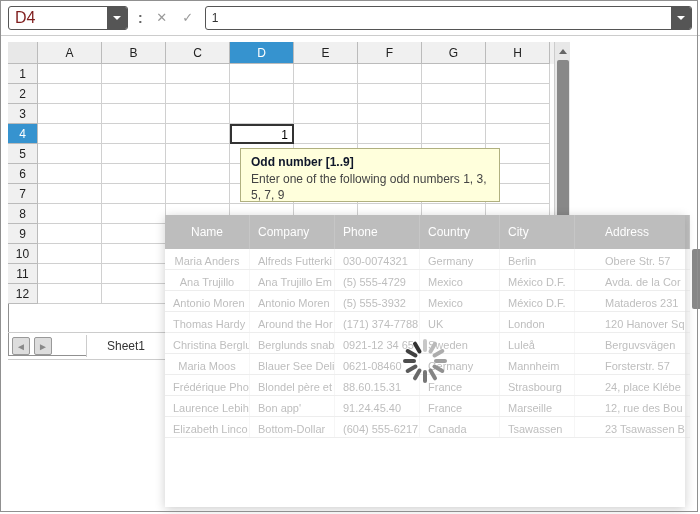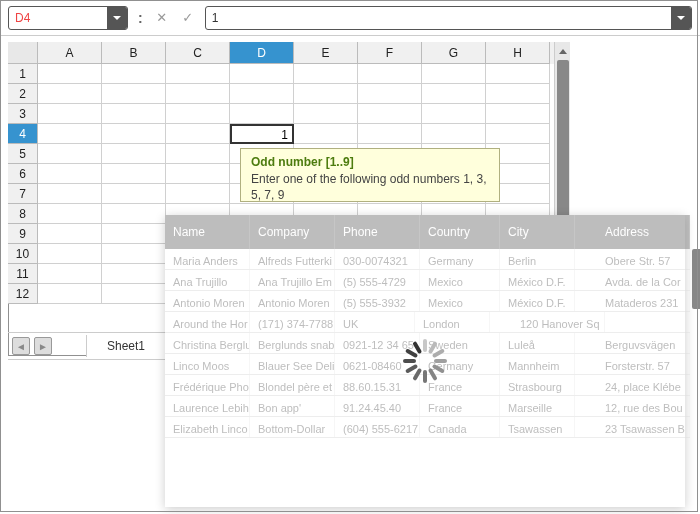--- a/index.html
+++ b/index.html
@@ -34,22 +34,22 @@
       border: 1px solid #555;
       border-radius: 3px;
       display: flex;
       align-items: center;
       background: white;
     }
     
     .name-box-text {
       flex: 1;
       padding: 0 6px;
-      font-size: 12px;
-      color: #ef4444;
+      font-size: 16px;
+      color: #7f1d1d;
     }
     
     .name-box-arrow {
       width: 20px;
       height: 100%;
       background: #555;
       border-radius: 0 2px 2px 0;
       display: flex;
       align-items: center;
       justify-content: center;
@@ -287,21 +287,21 @@
       width: 260px;
       height: 54px;
       background: #ffffdc;
       border: 1px solid #b0b080;
       padding: 6px 10px;
       font-size: 12px;
       z-index: 10;
     }
     
     .tooltip-title {
-      color: #4d7c0f;
+      color: #0f172a;
       font-weight: bold;
       margin-bottom: 3px;
     }
     
     .tooltip-body {
       color: #444;
       line-height: 1.3;
     }
     
     
@@ -328,21 +328,21 @@
       height: 34px;
     }
     
     .dt-header-cell {
       color: white;
       font-size: 12px;
       padding: 10px 8px;
       border-right: 1px solid #999;
     }
     
-    .dt-col-name { width: 85px; }
+    .dt-col-name { width: 85px; text-align: center; }
     .dt-col-company { width: 85px; }
     .dt-col-phone { width: 85px; }
     .dt-col-country { width: 80px; }
     .dt-col-city { width: 75px; }
     .dt-col-address { width: 93px; margin-left: 22px; }
     
     .dt-body {
       overflow: hidden;
     }
     
@@ -655,36 +655,37 @@
         </div>
         <div class="dt-row">
           <div class="dt-cell dt-col-name">Antonio Moren</div>
           <div class="dt-cell dt-col-company">Antonio Moren</div>
           <div class="dt-cell dt-col-phone">(5) 555-3932</div>
           <div class="dt-cell dt-col-country">Mexico</div>
           <div class="dt-cell dt-col-city">México D.F.</div>
           <div class="dt-cell dt-col-address">Mataderos  231</div>
         </div>
         <div class="dt-row">
+          <div class="dt-cell dt-col-name">Thomas Hardy</div>
           <div class="dt-cell dt-col-company">Around the Hor</div>
           <div class="dt-cell dt-col-phone">(171) 374-7788</div>
           <div class="dt-cell dt-col-country">UK</div>
           <div class="dt-cell dt-col-city">London</div>
           <div class="dt-cell dt-col-address">120 Hanover Sq</div>
         </div>
         <div class="dt-row">
           <div class="dt-cell dt-col-name">Christina Berglu</div>
           <div class="dt-cell dt-col-company">Berglunds snab</div>
           <div class="dt-cell dt-col-phone">0921-12 34 65</div>
           <div class="dt-cell dt-col-country">Sweden</div>
           <div class="dt-cell dt-col-city">Luleå</div>
           <div class="dt-cell dt-col-address">Berguvsvägen</div>
         </div>
         <div class="dt-row">
-          <div class="dt-cell dt-col-name">Linco Moos</div>
+          <div class="dt-cell dt-col-name">Maria Moos</div>
           <div class="dt-cell dt-col-company">Blauer See Deli</div>
           <div class="dt-cell dt-col-phone">0621-08460</div>
           <div class="dt-cell dt-col-country">Germany</div>
           <div class="dt-cell dt-col-city">Mannheim</div>
           <div class="dt-cell dt-col-address">Forsterstr. 57</div>
         </div>
         <div class="dt-row">
           <div class="dt-cell dt-col-name">Frédérique Phone</div>
           <div class="dt-cell dt-col-company">Blondel père et</div>
           <div class="dt-cell dt-col-phone">88.60.15.31</div>

